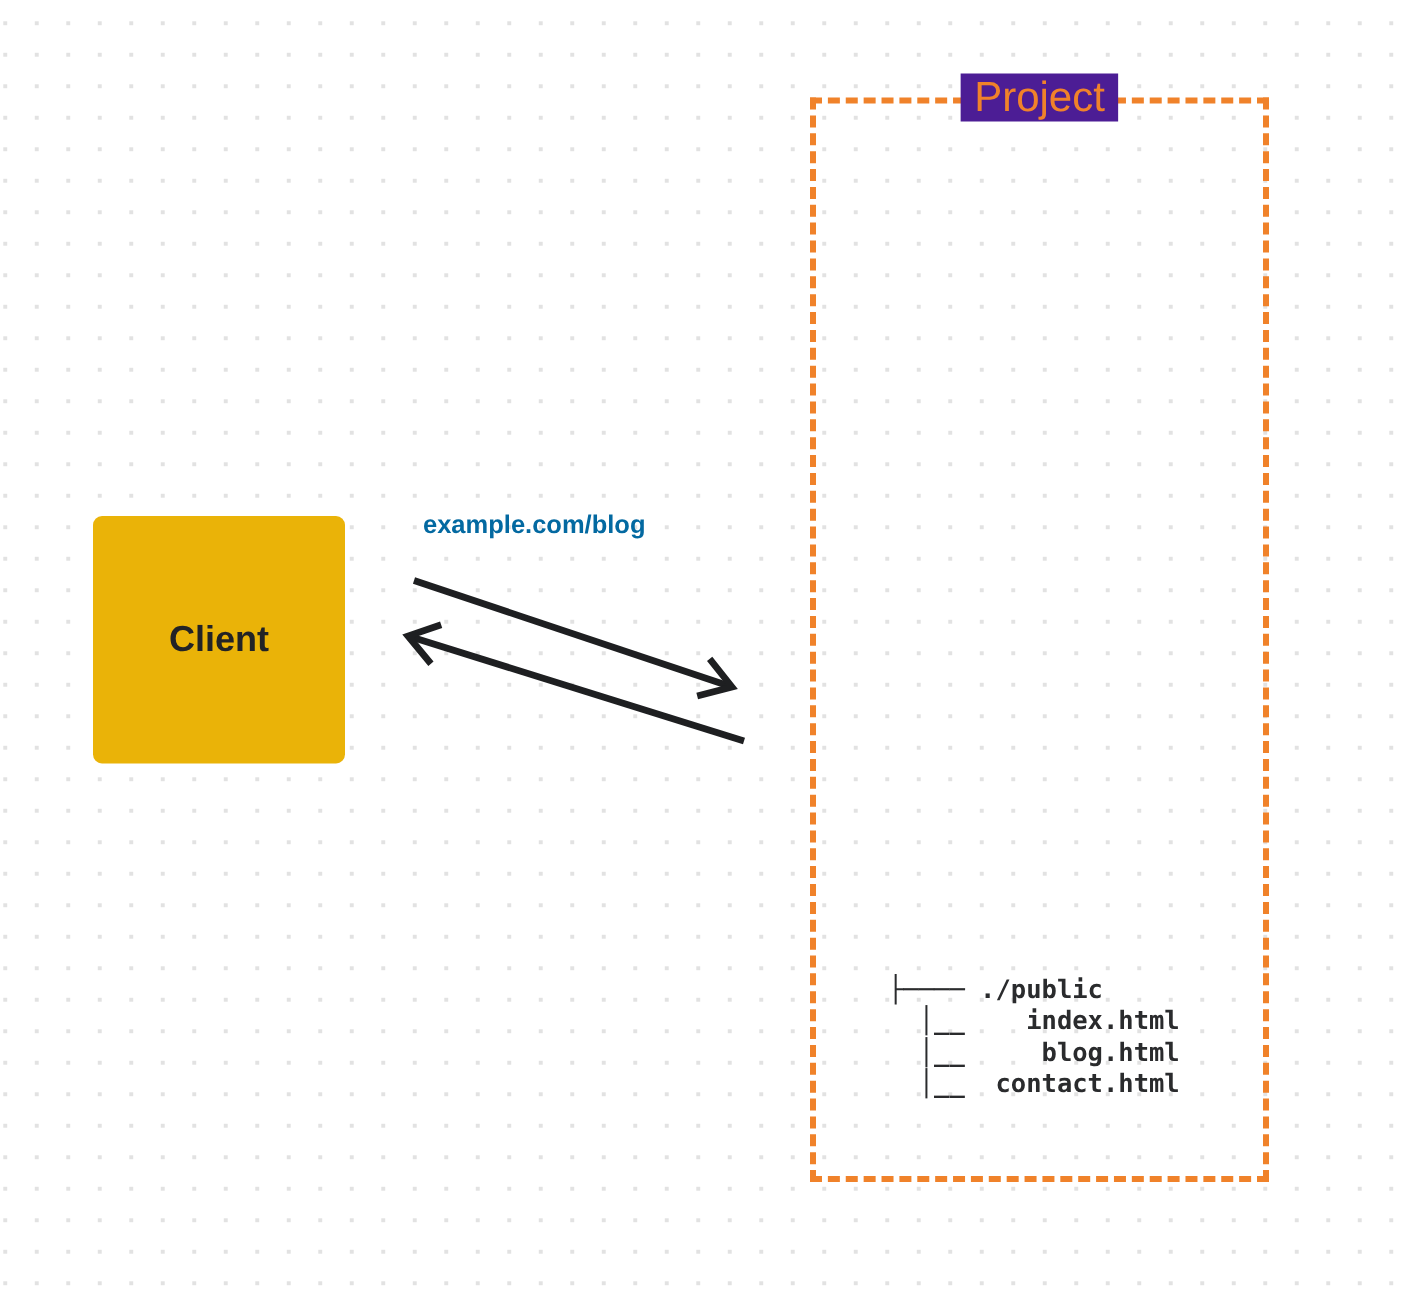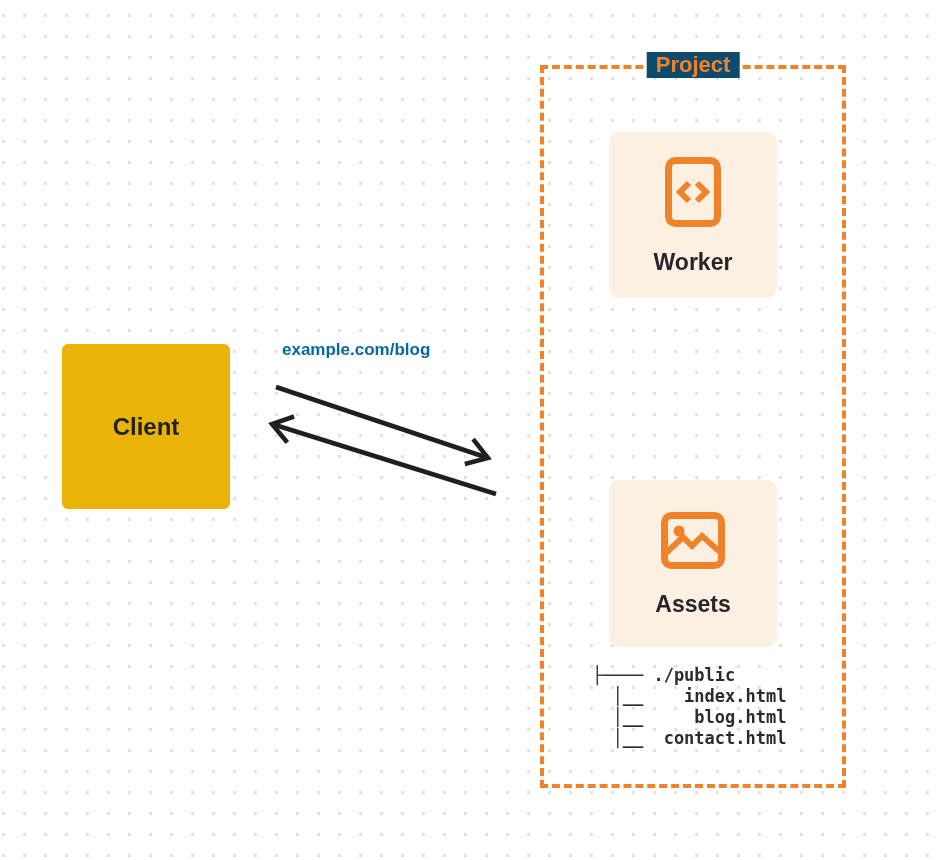--- a/index.html
+++ b/index.html
@@ -56,24 +56,24 @@
     position: absolute;
     left: 540px; top: 65px;
     width: 306px; height: 723px;
     border: 4px dashed #F0822A;
     box-sizing: border-box;
   }
   .project-label {
     position: absolute;
     left: 50%; top: -4px;
     transform: translate(-50%, -50%);
-    background: #0c4a6e;
+    background: #4c1d95;
     padding: 0 9px;
-    font-size: 22px;
-    font-weight: 700;
+    font-size: 28px;
+    font-weight: 400;
     color: #F0822A;
     white-space: nowrap;
   }
 
   
   .card {
     position: absolute;
     left: 50%;
     transform: translateX(-50%);
     width: 168px;
@@ -90,21 +90,21 @@
     font-size: 23px;
     font-weight: 700;
     color: #26262A;
     line-height: 1;
   }
   .card .icon-wrap { line-height: 0; }
 
   
   .file-tree {
     position: absolute;
-    left: 48px; top: 596px;
+    left: 48px; top: 581px;
     margin: 0;
     font-family: "DejaVu Sans Mono", "Liberation Mono", monospace;
     font-size: 17px;
     line-height: 21px;
     font-weight: 700;
     color: #2A2B2D;
     white-space: pre;
   }
 </style>
 </head>
@@ -127,39 +127,19 @@
     <g>
       <line x1="496" y1="494" x2="272" y2="424"></line>
       <polyline points="287.3,442.5 272,424 294.1,416.5" stroke-linejoin="miter"></polyline>
     </g>
   </g>
 </svg>
 
 <div class="project">
   <div class="project-label">Project</div>
 
-  <div class="card card-worker">
-    <span class="icon-wrap">
-      <svg width="56" height="70" viewBox="0 0 56 70" fill="none" xmlns="http://www.w3.org/2000/svg">
-        <rect x="3.5" y="3.5" width="49" height="63" rx="7" stroke="#F0822A" stroke-width="7"></rect>
-        <polyline points="24,26 15,35 24,44" stroke="#F0822A" stroke-width="6" fill="none"></polyline>
-        <polyline points="32,26 41,35 32,44" stroke="#F0822A" stroke-width="6" fill="none"></polyline>
-      </svg>
-    </span>
-    <span class="card-label">Worker</span>
-  </div>
 
-  <div class="card card-assets">
-    <span class="icon-wrap">
-      <svg width="64" height="57" viewBox="0 0 64 57" fill="none" xmlns="http://www.w3.org/2000/svg">
-        <rect x="3.5" y="3.5" width="57" height="50" rx="7" stroke="#F0822A" stroke-width="7"></rect>
-        <circle cx="18" cy="19" r="5.5" fill="#F0822A"></circle>
-        <path d="M5 41 L22 25 L31 34 L41 24 L59 40" stroke="#F0822A" stroke-width="6" fill="none"></path>
-      </svg>
-    </span>
-    <span class="card-label">Assets</span>
-  </div>
 
   <pre class="file-tree">├──── ./public
   │__    index.html
   │__     blog.html
   │__  contact.html</pre>
 </div>
 
 </body></html>

